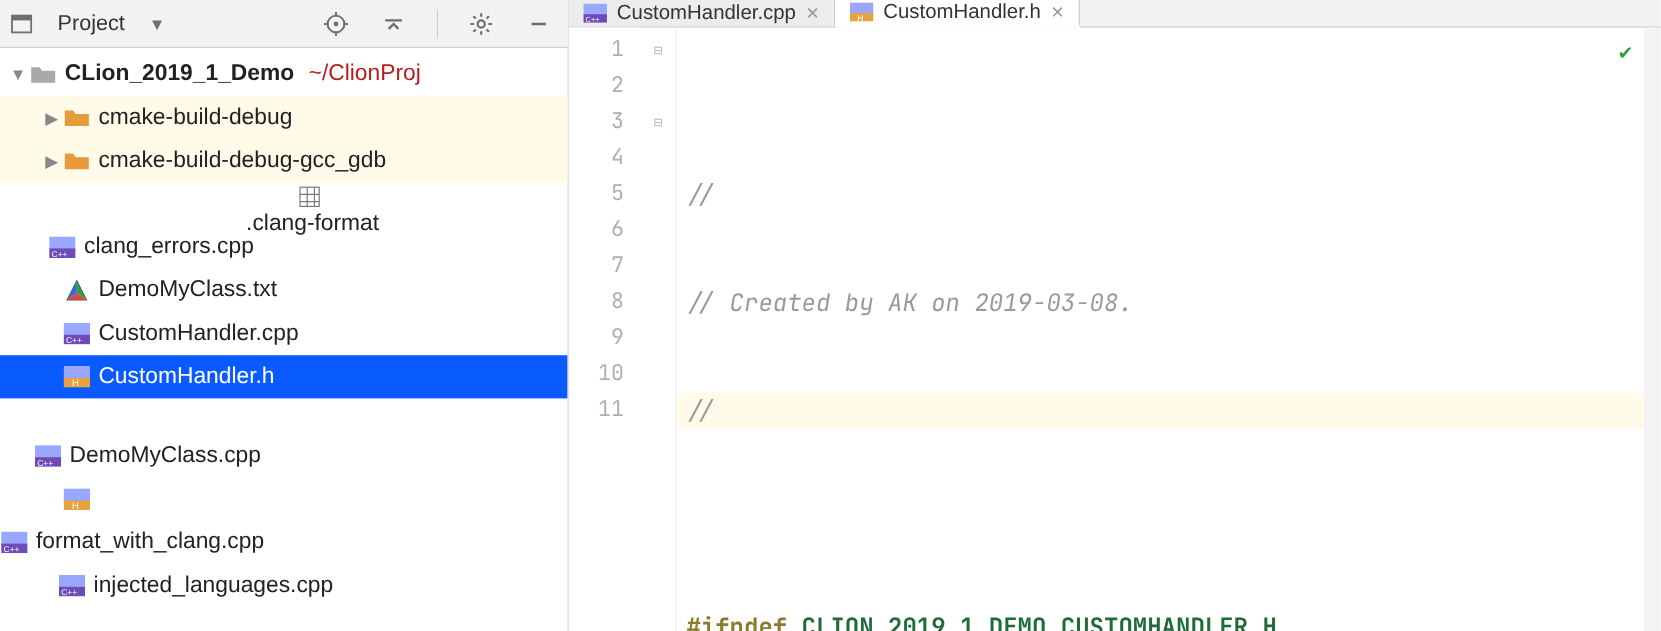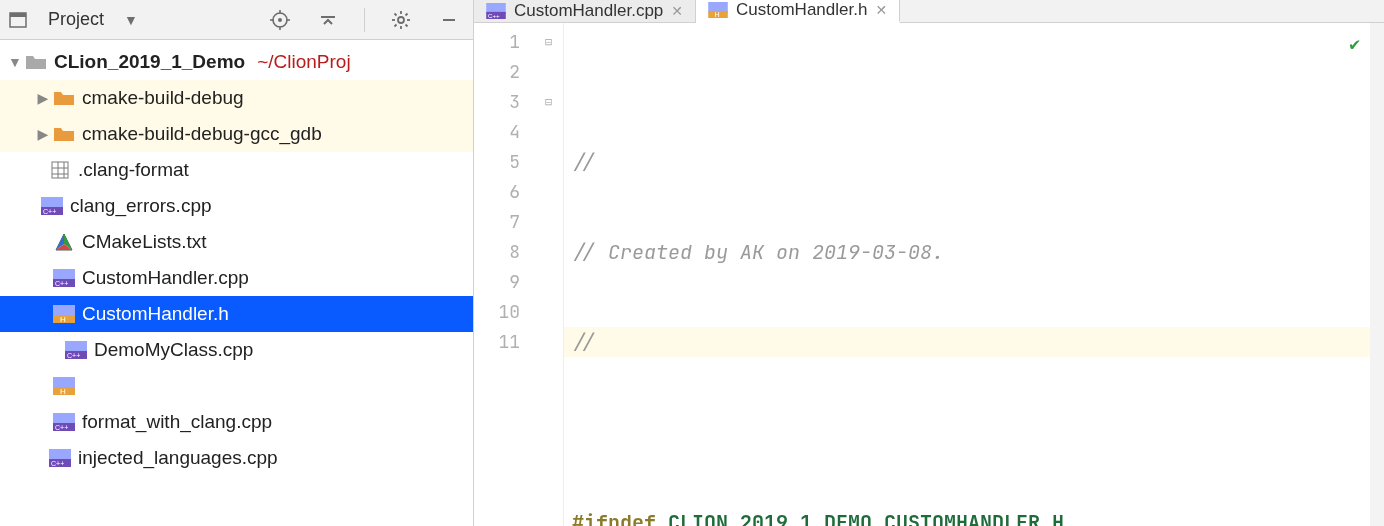--- a/index.html
+++ b/index.html
@@ -275,21 +275,21 @@
     <div class="tree-row highlight" style="padding-left:34px;">
       <span class="arrow">▶</span>
       <span class="node-icon">
         <svg width="22" height="18" viewBox="0 0 22 18">
             <path d="M1 3h7l2 3h11v10H1z" fill="#e89b3c"></path>
           </svg>
       </span>
       <span class="name">cmake-build-debug-gcc_gdb</span>
     </div>
 
-    <div class="tree-row" style="padding-left:48px;">
+    <div class="tree-row" style="padding-left:48px;flex-direction:column;">
       <span class="node-icon">
         <svg width="20" height="20" viewBox="0 0 20 20">
             <rect x="2" y="2" width="16" height="16" fill="#fff" stroke="#7a7a7a"></rect>
             <line x1="2" y1="8" x2="18" y2="8" stroke="#7a7a7a"></line>
             <line x1="2" y1="14" x2="18" y2="14" stroke="#7a7a7a"></line>
             <line x1="8" y1="2" x2="8" y2="18" stroke="#7a7a7a"></line>
             <line x1="14" y1="2" x2="14" y2="18" stroke="#7a7a7a"></line>
           </svg>
       </span>
       <span class="name">.clang-format</span>
@@ -308,21 +308,21 @@
 
     <div class="tree-row" style="padding-left:52px;">
       <span class="node-icon">
         <svg width="20" height="20" viewBox="0 0 20 20">
             <polygon points="10,2 18,18 2,18" fill="#fff" stroke="#555"></polygon>
             <polygon points="10,2 10,12 2,18" fill="#2d6fd1"></polygon>
             <polygon points="10,2 10,12 18,18" fill="#2e9e3f"></polygon>
             <polygon points="2,18 10,12 18,18" fill="#d14848"></polygon>
           </svg>
       </span>
-      <span class="name">CMakeLists.txt</span>
+      <span class="name">DemoMyClass.txt</span>
     </div>
 
     <div class="tree-row" style="padding-left:52px;">
       <span class="node-icon">
         <svg width="22" height="18" viewBox="0 0 22 18">
             <rect x="0" y="0" width="22" height="12" fill="#9aa7ff"></rect>
             <rect x="0" y="10" width="22" height="8" fill="#6f4bb8"></rect>
             <text x="2" y="17" font-size="7" fill="#fff" font-family="sans-serif">C++</text>
           </svg>
       </span>
@@ -333,42 +333,42 @@
       <span class="node-icon">
         <svg width="22" height="18" viewBox="0 0 22 18">
             <rect x="0" y="0" width="22" height="12" fill="#9aa7ff"></rect>
             <rect x="0" y="10" width="22" height="8" fill="#e8a23c"></rect>
             <text x="7" y="17" font-size="8" fill="#fff" font-family="sans-serif">H</text>
           </svg>
       </span>
       <span class="name">CustomHandler.h</span>
     </div>
 
-    <div class="tree-row" style="padding-left:64px;">
+    <div class="tree-row" style="padding-left:28px;margin-top:30px;">
       <span class="node-icon">
         <svg width="22" height="18" viewBox="0 0 22 18">
             <rect x="0" y="0" width="22" height="12" fill="#9aa7ff"></rect>
             <rect x="0" y="10" width="22" height="8" fill="#6f4bb8"></rect>
             <text x="2" y="17" font-size="7" fill="#fff" font-family="sans-serif">C++</text>
           </svg>
       </span>
       <span class="name">DemoMyClass.cpp</span>
     </div>
 
     <div class="tree-row" style="padding-left:52px;">
       <span class="node-icon">
         <svg width="22" height="18" viewBox="0 0 22 18">
             <rect x="0" y="0" width="22" height="12" fill="#9aa7ff"></rect>
             <rect x="0" y="10" width="22" height="8" fill="#e8a23c"></rect>
             <text x="7" y="17" font-size="8" fill="#fff" font-family="sans-serif">H</text>
           </svg>
       </span>
     </div>
 
-    <div class="tree-row" style="padding-left:52px;">
+    <div class="tree-row" style="">
       <span class="node-icon">
         <svg width="22" height="18" viewBox="0 0 22 18">
             <rect x="0" y="0" width="22" height="12" fill="#9aa7ff"></rect>
             <rect x="0" y="10" width="22" height="8" fill="#6f4bb8"></rect>
             <text x="2" y="17" font-size="7" fill="#fff" font-family="sans-serif">C++</text>
           </svg>
       </span>
       <span class="name">format_with_clang.cpp</span>
     </div>
 

